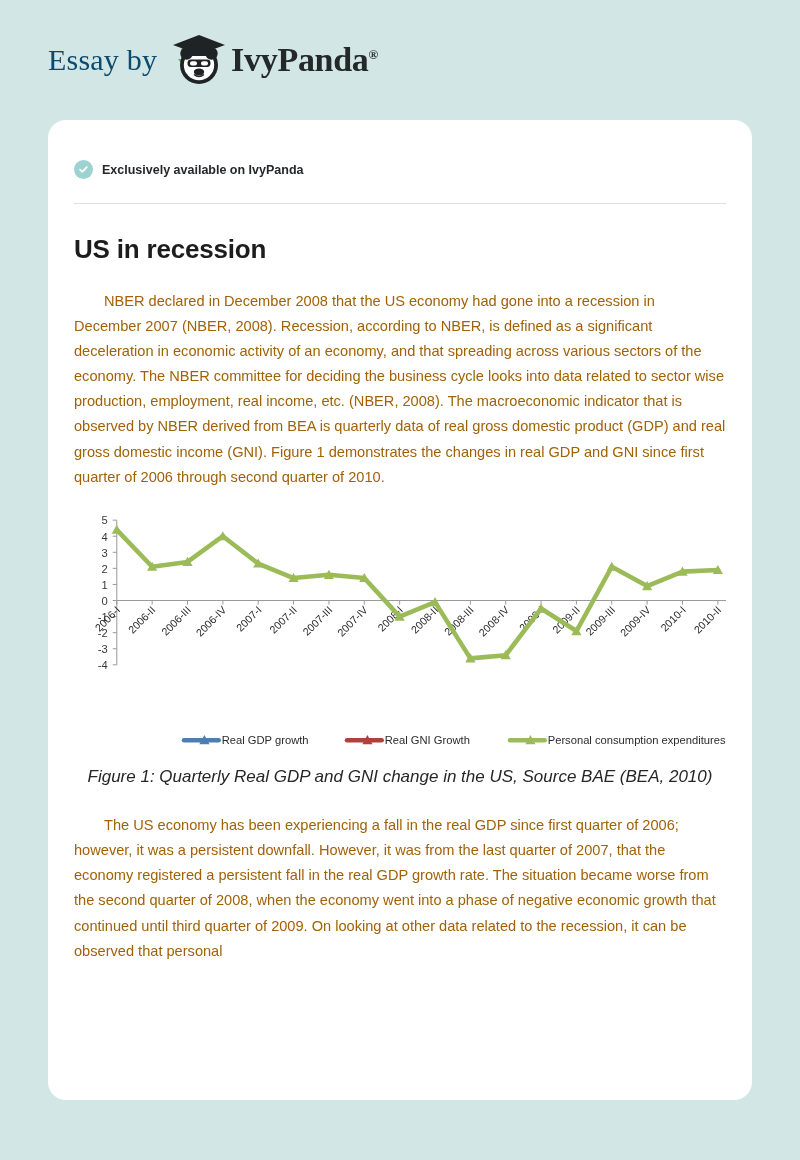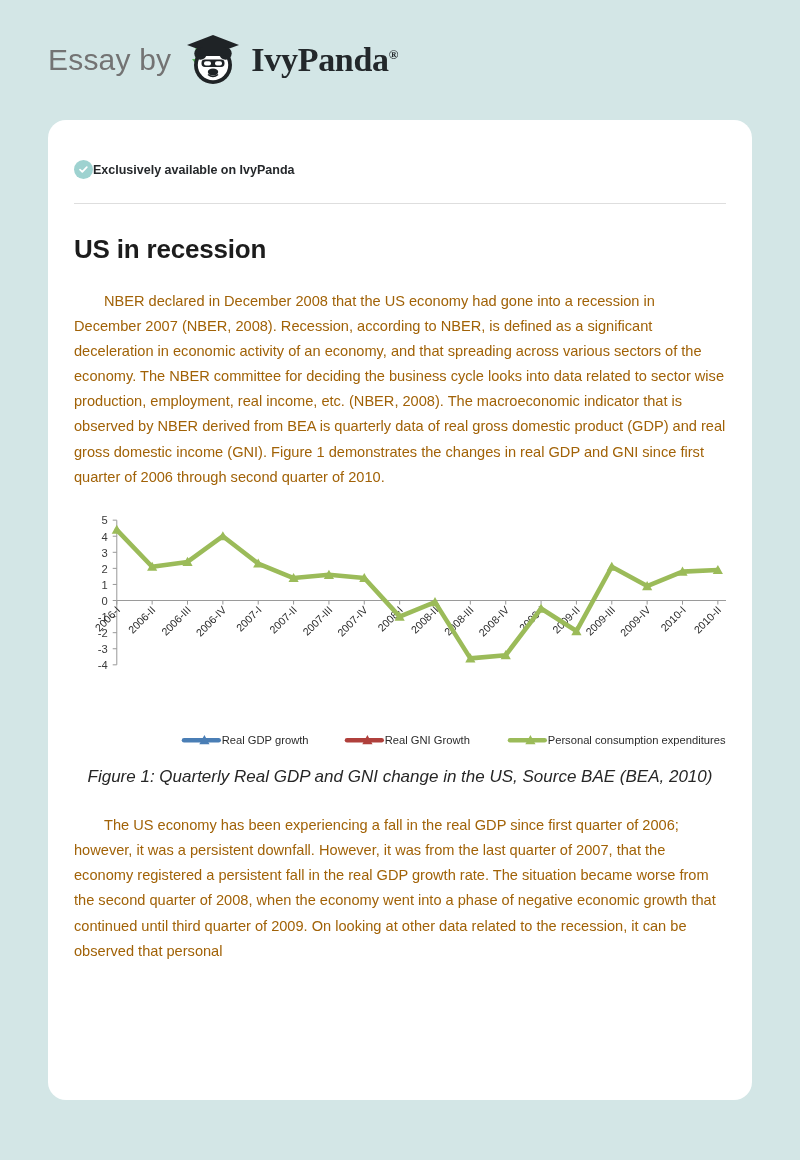--- a/index.html
+++ b/index.html
@@ -14,25 +14,25 @@
   
   .masthead {
     height: 120px;
     display: flex;
     align-items: center;
     padding-left: 48px;
   }
   .brand-row { display: flex; align-items: center; gap: 10px; }
   .essay-by {
     font-size: 30px;
-    color: #737373;
+    color: #0c4a6e;
     letter-spacing: .2px;
-    font-family: Liberation Sans, sans-serif;
-  }
-  .logo-wrap { display: flex; align-items: center; gap: 6px; }
+    font-family: Liberation Serif, serif;
+  }
+  .logo-wrap { display: flex; align-items: center; gap: 0; }
   .panda-mark { display:block; }
   .brand-word {
     font-family: "Liberation Serif", serif;
     font-size: 34px;
     font-weight: bold;
     color: #23282b;
     letter-spacing: -.3px;
     position: relative;
   }
   .brand-word .reg {
@@ -58,20 +58,21 @@
     font-weight: bold;
     color: #1c1c1c;
     margin: 0 0 26px 0;
     letter-spacing: -.2px;
     max-width: 600px;
   }
 
   .exclusive {
     display: flex;
     align-items: center;
+    gap: 9px;
     margin: 0 0 24px 0;
   }
   .check-badge {
     width: 19px; height: 19px;
     border-radius: 50%;
     background: #9ed2d0;
     display: flex; align-items: center; justify-content: center;
     flex: 0 0 auto;
   }
   .check-badge svg { display:block; }

